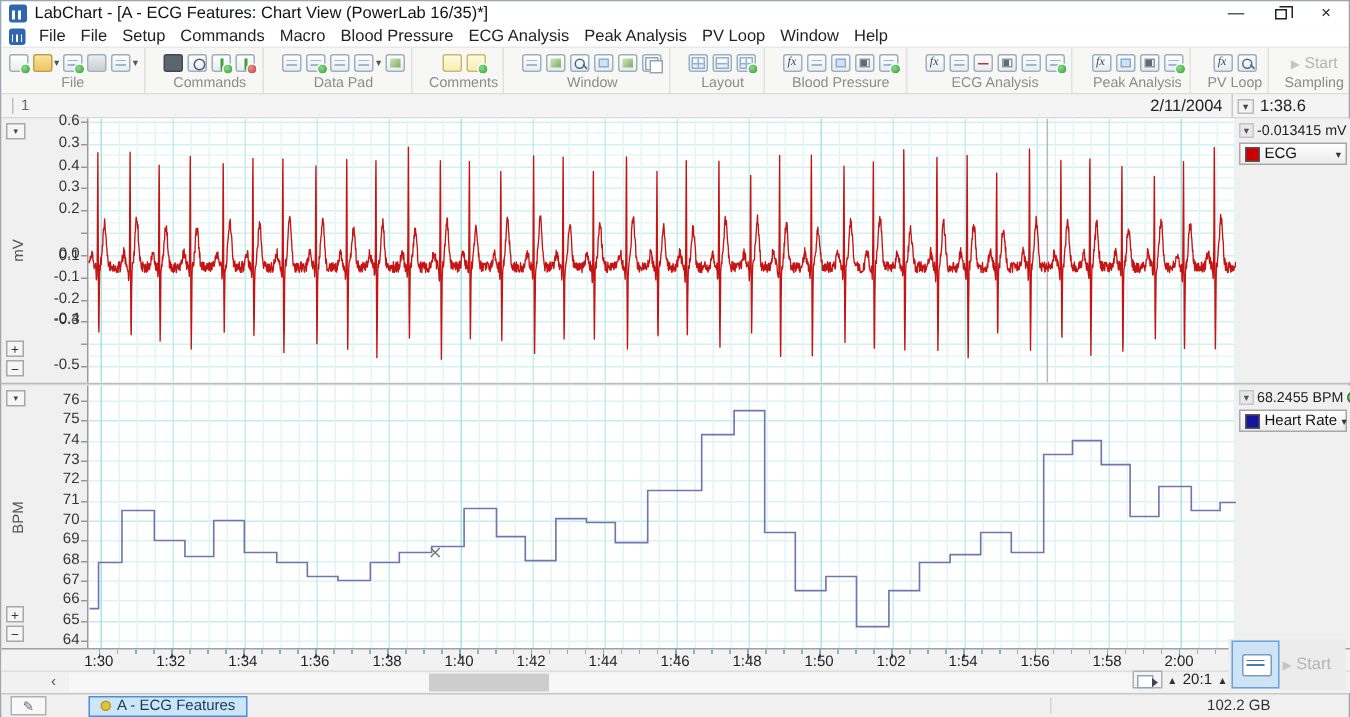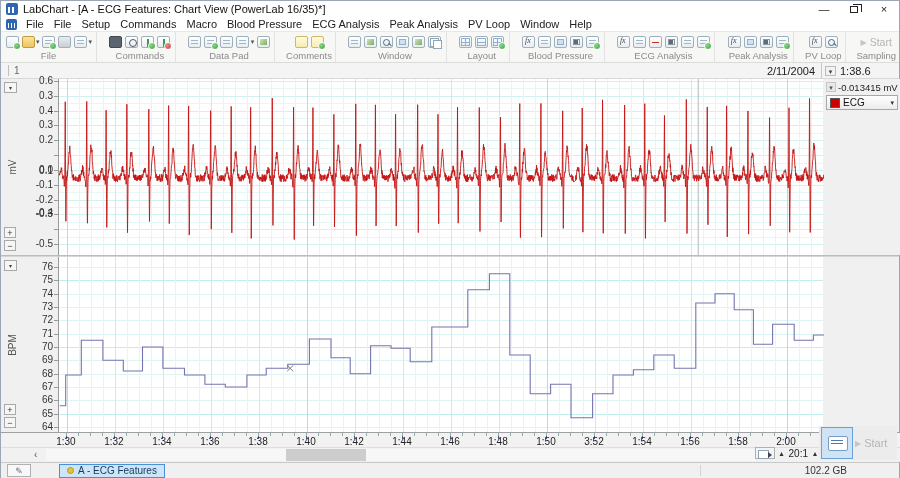--- a/index.html
+++ b/index.html
@@ -536,38 +536,50 @@
           <line x1="740.5" y1="0" x2="740.5" y2="175" stroke="#e2f6f6" stroke-width="1"></line>
           <line x1="752.5" y1="0" x2="752.5" y2="175" stroke="#e2f6f6" stroke-width="1"></line>
           <line x1="764.5" y1="0" x2="764.5" y2="175" stroke="#e2f6f6" stroke-width="1"></line>
           <path d="M0.7 148.7L6.7 148.7L6.7 118.0L22.3 118.0L22.3 83.3L43.9 83.3L43.9 103.3L64.3 103.3L64.3 114.0L83.5 114.0L83.5 90.0L103.9 90.0L103.9 111.3L125.5 111.3L125.5 118.0L145.9 118.0L145.9 127.3L166.3 127.3L166.3 130.0L187.9 130.0L187.9 118.0L207.2 118.0L207.2 111.3L228.8 111.3L228.8 107.3L250.4 107.3L250.4 82.0L272.0 82.0L272.0 100.7L291.2 100.7L291.2 116.7L311.6 116.7L311.6 88.7L332.0 88.7L332.0 91.3L351.2 91.3L351.2 104.7L372.8 104.7L372.8 70.0L408.8 70.0L408.8 32.7L430.4 32.7L430.4 16.7L450.8 16.7L450.8 98.0L471.2 98.0L471.2 136.7L491.6 136.7L491.6 127.3L512.0 127.3L512.0 160.7L533.6 160.7L533.6 136.7L554.0 136.7L554.0 118.0L574.4 118.0L574.4 112.7L594.8 112.7L594.8 98.0L615.2 98.0L615.2 111.3L636.8 111.3L636.8 46.0L656.0 46.0L656.0 36.7L675.2 36.7L675.2 52.7L694.4 52.7L694.4 87.3L713.6 87.3L713.6 67.3L735.2 67.3L735.2 83.3L754.4 83.3L754.4 78.0L765 78.0" fill="none" stroke="#7474b0" stroke-width="1.1" stroke-linejoin="miter"></path>
           <g>
             <line x1="228.15625980545954" y1="108.33079999999993" x2="234.15625980545954" y2="114.33079999999993" stroke="#777" stroke-width="1"></line>
             <line x1="228.15625980545954" y1="114.33079999999993" x2="234.15625980545954" y2="108.33079999999993" stroke="#777" stroke-width="1"></line>
           </g>
         </svg>
       </div>
+    <div class="rpanel">
+      <div class="valrow">
+        <span class="vcaret">▾</span>
+        <span style="font-size:9.5px;white-space:nowrap">68.2455 BPM</span>
+        <span class="greendot"></span>
+      </div>
+      <div class="chsel">
+        <span class="swatch" id="hr-swatch" style="background: rgb(22, 22, 154);"></span>
+        <span style="white-space:nowrap">Heart Rate</span>
+        <span class="ccaret">▾</span>
+      </div>
+    </div>
   </div>
 
   <div class="bottom">
     <div class="xaxisrow">
       <div class="ticks"></div>
       <div class="xlabels" id="xlabels">
           <span class="xlab" style="left: 7.9px;">1:30</span>
           <span class="xlab" style="left: 55.9px;">1:32</span>
           <span class="xlab" style="left: 103.9px;">1:34</span>
           <span class="xlab" style="left: 151.9px;">1:36</span>
           <span class="xlab" style="left: 200px;">1:38</span>
           <span class="xlab" style="left: 248px;">1:40</span>
           <span class="xlab" style="left: 296px; text-align: center;">1:42</span>
           <span class="xlab" style="left: 344px;">1:44</span>
           <span class="xlab" style="left: 392px;">1:46</span>
           <span class="xlab" style="left: 440px;">1:48</span>
           <span class="xlab" style="left: 488px;">1:50</span>
-          <span class="xlab" style="left: 536px;">3:52</span>
+          <span class="xlab" style="left: 536px;">1:02</span>
           <span class="xlab" style="left: 584px;">1:54</span>
           <span class="xlab" style="left: 632px;">1:56</span>
           <span class="xlab" style="left: 680px;">1:58</span>
           <span class="xlab" style="left: 728px;">2:00</span>
         </div>
     </div>
     <div class="scrollrow">
       <span class="scr-arrow" style="left:33px">‹</span>
       <div class="track">
         <div class="thumb"></div>

